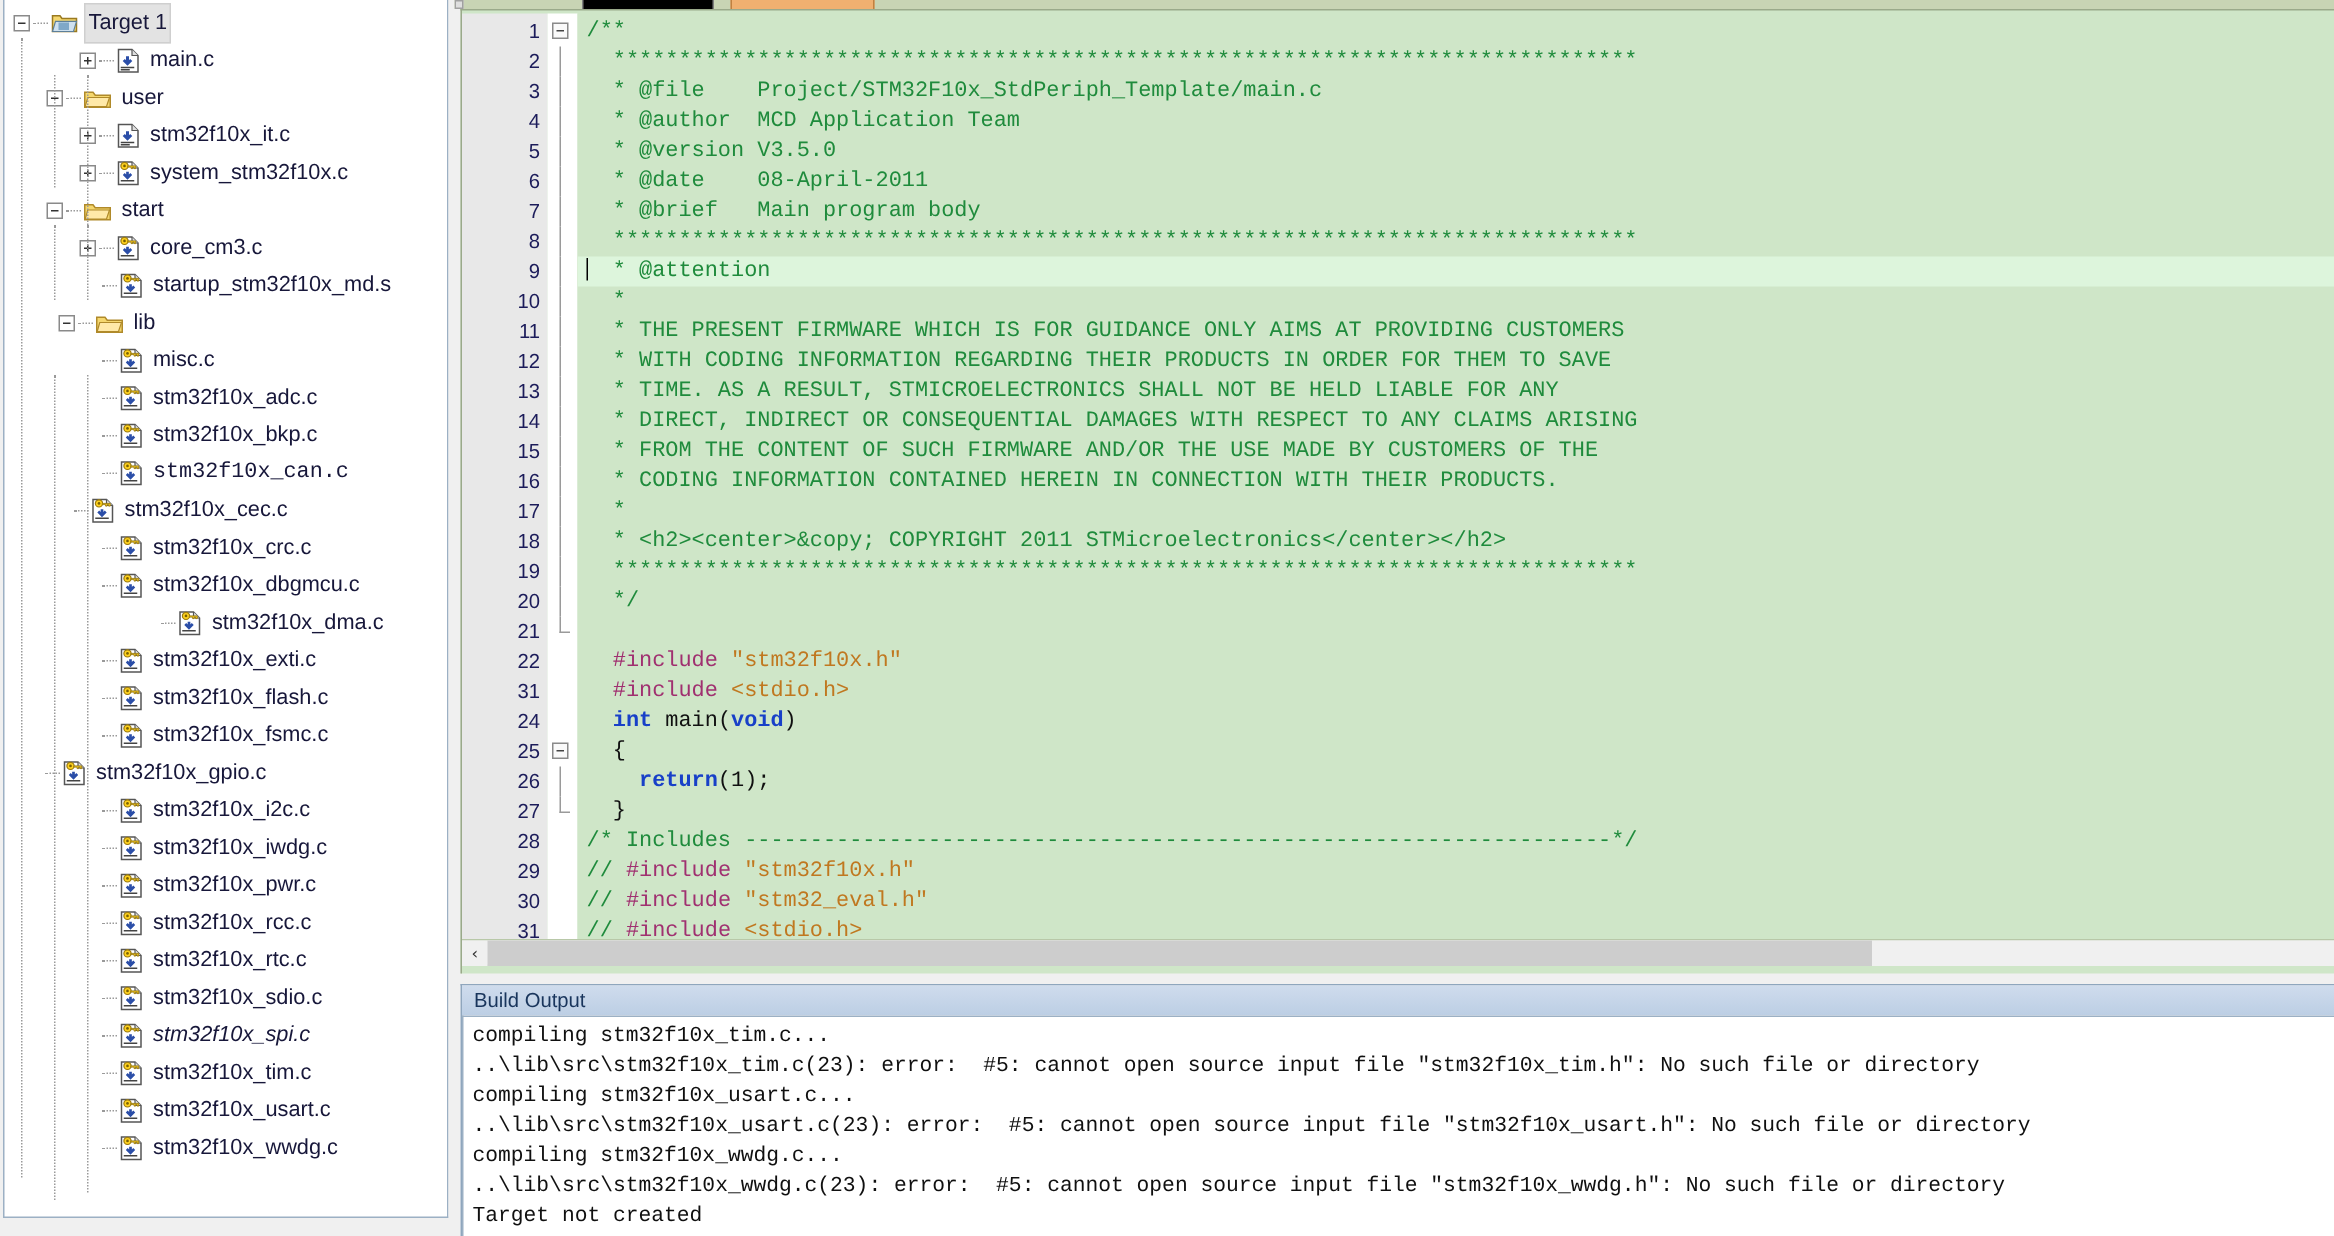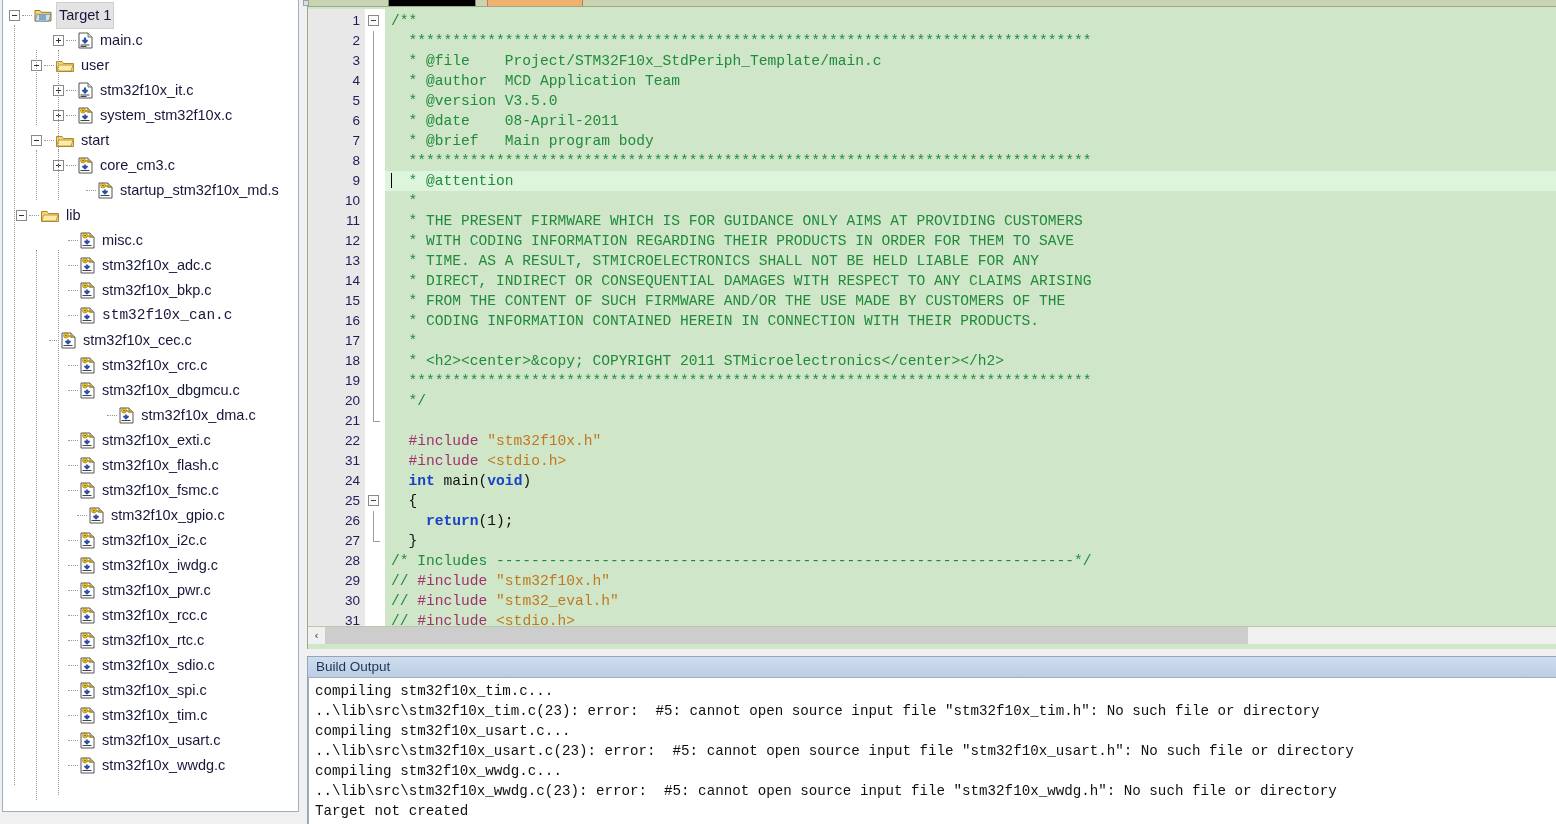--- a/index.html
+++ b/index.html
@@ -388,35 +388,35 @@
   <path d="M1 1 L10 1 L14 5 L14 16 L1 16 Z" fill="#ffffff" stroke="#555" stroke-width="1"></path>
   <path d="M10 1 L10 5 L14 5" fill="#e0e0e0" stroke="#555" stroke-width="0.8"></path>
   <circle cx="5" cy="3.6" r="2.4" fill="#ffd21e" stroke="#9a7a10" stroke-width="0.8"></circle>
   <circle cx="5" cy="3.6" r="0.9" fill="#7a6000"></circle>
   <path d="M7.2 3.6 L12.5 3.6 L12.5 5.4 L11.4 5.4 L11.4 4.4 L10.4 4.4 L10.4 5.4 L9.4 5.4 L9.4 4.4 L7.2 4.4 Z" fill="#ffd21e" stroke="#9a7a10" stroke-width="0.6"></path>
   <path d="M7 7.5 L7 11 M4.5 9 L7 11.5 L9.5 9" stroke="#2b4ea8" stroke-width="1.8" fill="none"></path>
   <rect x="2.5" y="13" width="9" height="1" fill="#444"></rect>
   </svg></span>
       <span class="lbl">core_cm3.c</span>
     </div>
-          <div class="tnode" style="padding-left:83px;">
+          <div class="tnode" style="padding-left:65px;">
 
       <span class="dots"></span>
       <span class="ico ico-file"><svg width="15" height="17" viewBox="0 0 15 17">
   <path d="M1 1 L10 1 L14 5 L14 16 L1 16 Z" fill="#ffffff" stroke="#555" stroke-width="1"></path>
   <path d="M10 1 L10 5 L14 5" fill="#e0e0e0" stroke="#555" stroke-width="0.8"></path>
   <circle cx="5" cy="3.6" r="2.4" fill="#ffd21e" stroke="#9a7a10" stroke-width="0.8"></circle>
   <circle cx="5" cy="3.6" r="0.9" fill="#7a6000"></circle>
   <path d="M7.2 3.6 L12.5 3.6 L12.5 5.4 L11.4 5.4 L11.4 4.4 L10.4 4.4 L10.4 5.4 L9.4 5.4 L9.4 4.4 L7.2 4.4 Z" fill="#ffd21e" stroke="#9a7a10" stroke-width="0.6"></path>
   <path d="M7 7.5 L7 11 M4.5 9 L7 11.5 L9.5 9" stroke="#2b4ea8" stroke-width="1.8" fill="none"></path>
   <rect x="2.5" y="13" width="9" height="1" fill="#444"></rect>
   </svg></span>
       <span class="lbl">startup_stm32f10x_md.s</span>
     </div>
-          <div class="tnode" style="padding-left:13px;">
+          <div class="tnode" style="padding-left:36px;">
     <span class="exp"></span>
     <span class="dots"></span>
     <span class="ico ico-folder"><svg width="18" height="14" viewBox="0 0 18 14">
   <path d="M0.5 2.5 L6 2.5 L7.5 4.5 L17.5 4.5 L17.5 12.5 L0.5 12.5 Z" fill="#f5d76e" stroke="#b08a2a" stroke-width="1"></path>
   <path d="M2.5 6 L17 6 L15 12 L0.8 12 Z" fill="#ffe9a8" stroke="#b08a2a" stroke-width="0.8"></path>
   </svg></span>
     <span class="lbl">lib</span>
   </div>
           <div class="tnode" style="padding-left:65px;">
 
@@ -565,21 +565,21 @@
   <path d="M1 1 L10 1 L14 5 L14 16 L1 16 Z" fill="#ffffff" stroke="#555" stroke-width="1"></path>
   <path d="M10 1 L10 5 L14 5" fill="#e0e0e0" stroke="#555" stroke-width="0.8"></path>
   <circle cx="5" cy="3.6" r="2.4" fill="#ffd21e" stroke="#9a7a10" stroke-width="0.8"></circle>
   <circle cx="5" cy="3.6" r="0.9" fill="#7a6000"></circle>
   <path d="M7.2 3.6 L12.5 3.6 L12.5 5.4 L11.4 5.4 L11.4 4.4 L10.4 4.4 L10.4 5.4 L9.4 5.4 L9.4 4.4 L7.2 4.4 Z" fill="#ffd21e" stroke="#9a7a10" stroke-width="0.6"></path>
   <path d="M7 7.5 L7 11 M4.5 9 L7 11.5 L9.5 9" stroke="#2b4ea8" stroke-width="1.8" fill="none"></path>
   <rect x="2.5" y="13" width="9" height="1" fill="#444"></rect>
   </svg></span>
       <span class="lbl">stm32f10x_fsmc.c</span>
     </div>
-          <div class="tnode" style="padding-left:74px;">
+          <div class="tnode" style="padding-left:27px;">
 
       <span class="dots"></span>
       <span class="ico ico-file"><svg width="15" height="17" viewBox="0 0 15 17">
   <path d="M1 1 L10 1 L14 5 L14 16 L1 16 Z" fill="#ffffff" stroke="#555" stroke-width="1"></path>
   <path d="M10 1 L10 5 L14 5" fill="#e0e0e0" stroke="#555" stroke-width="0.8"></path>
   <circle cx="5" cy="3.6" r="2.4" fill="#ffd21e" stroke="#9a7a10" stroke-width="0.8"></circle>
   <circle cx="5" cy="3.6" r="0.9" fill="#7a6000"></circle>
   <path d="M7.2 3.6 L12.5 3.6 L12.5 5.4 L11.4 5.4 L11.4 4.4 L10.4 4.4 L10.4 5.4 L9.4 5.4 L9.4 4.4 L7.2 4.4 Z" fill="#ffd21e" stroke="#9a7a10" stroke-width="0.6"></path>
   <path d="M7 7.5 L7 11 M4.5 9 L7 11.5 L9.5 9" stroke="#2b4ea8" stroke-width="1.8" fill="none"></path>
   <rect x="2.5" y="13" width="9" height="1" fill="#444"></rect>
@@ -663,21 +663,21 @@
   <path d="M1 1 L10 1 L14 5 L14 16 L1 16 Z" fill="#ffffff" stroke="#555" stroke-width="1"></path>
   <path d="M10 1 L10 5 L14 5" fill="#e0e0e0" stroke="#555" stroke-width="0.8"></path>
   <circle cx="5" cy="3.6" r="2.4" fill="#ffd21e" stroke="#9a7a10" stroke-width="0.8"></circle>
   <circle cx="5" cy="3.6" r="0.9" fill="#7a6000"></circle>
   <path d="M7.2 3.6 L12.5 3.6 L12.5 5.4 L11.4 5.4 L11.4 4.4 L10.4 4.4 L10.4 5.4 L9.4 5.4 L9.4 4.4 L7.2 4.4 Z" fill="#ffd21e" stroke="#9a7a10" stroke-width="0.6"></path>
   <path d="M7 7.5 L7 11 M4.5 9 L7 11.5 L9.5 9" stroke="#2b4ea8" stroke-width="1.8" fill="none"></path>
   <rect x="2.5" y="13" width="9" height="1" fill="#444"></rect>
   </svg></span>
       <span class="lbl">stm32f10x_sdio.c</span>
     </div>
-          <div class="tnode" style="padding-left:65px;">
+          <div class="tnode" style="padding-left:65px;font-style:italic;">
 
       <span class="dots"></span>
       <span class="ico ico-file"><svg width="15" height="17" viewBox="0 0 15 17">
   <path d="M1 1 L10 1 L14 5 L14 16 L1 16 Z" fill="#ffffff" stroke="#555" stroke-width="1"></path>
   <path d="M10 1 L10 5 L14 5" fill="#e0e0e0" stroke="#555" stroke-width="0.8"></path>
   <circle cx="5" cy="3.6" r="2.4" fill="#ffd21e" stroke="#9a7a10" stroke-width="0.8"></circle>
   <circle cx="5" cy="3.6" r="0.9" fill="#7a6000"></circle>
   <path d="M7.2 3.6 L12.5 3.6 L12.5 5.4 L11.4 5.4 L11.4 4.4 L10.4 4.4 L10.4 5.4 L9.4 5.4 L9.4 4.4 L7.2 4.4 Z" fill="#ffd21e" stroke="#9a7a10" stroke-width="0.6"></path>
   <path d="M7 7.5 L7 11 M4.5 9 L7 11.5 L9.5 9" stroke="#2b4ea8" stroke-width="1.8" fill="none"></path>
   <rect x="2.5" y="13" width="9" height="1" fill="#444"></rect>

